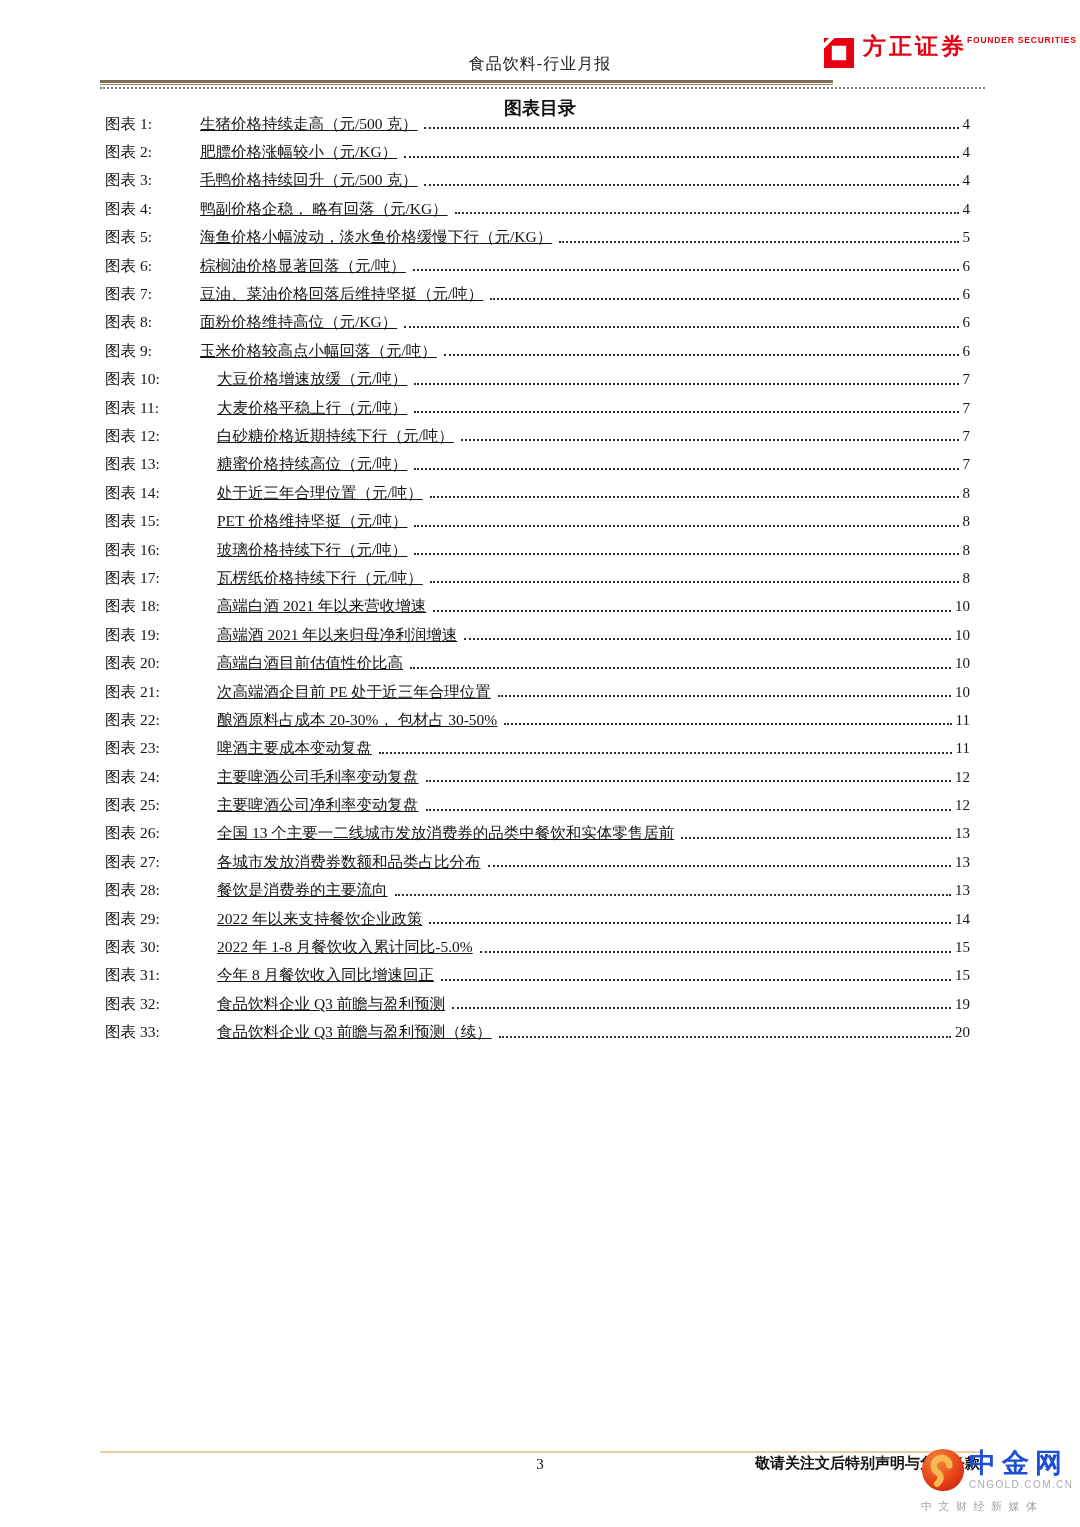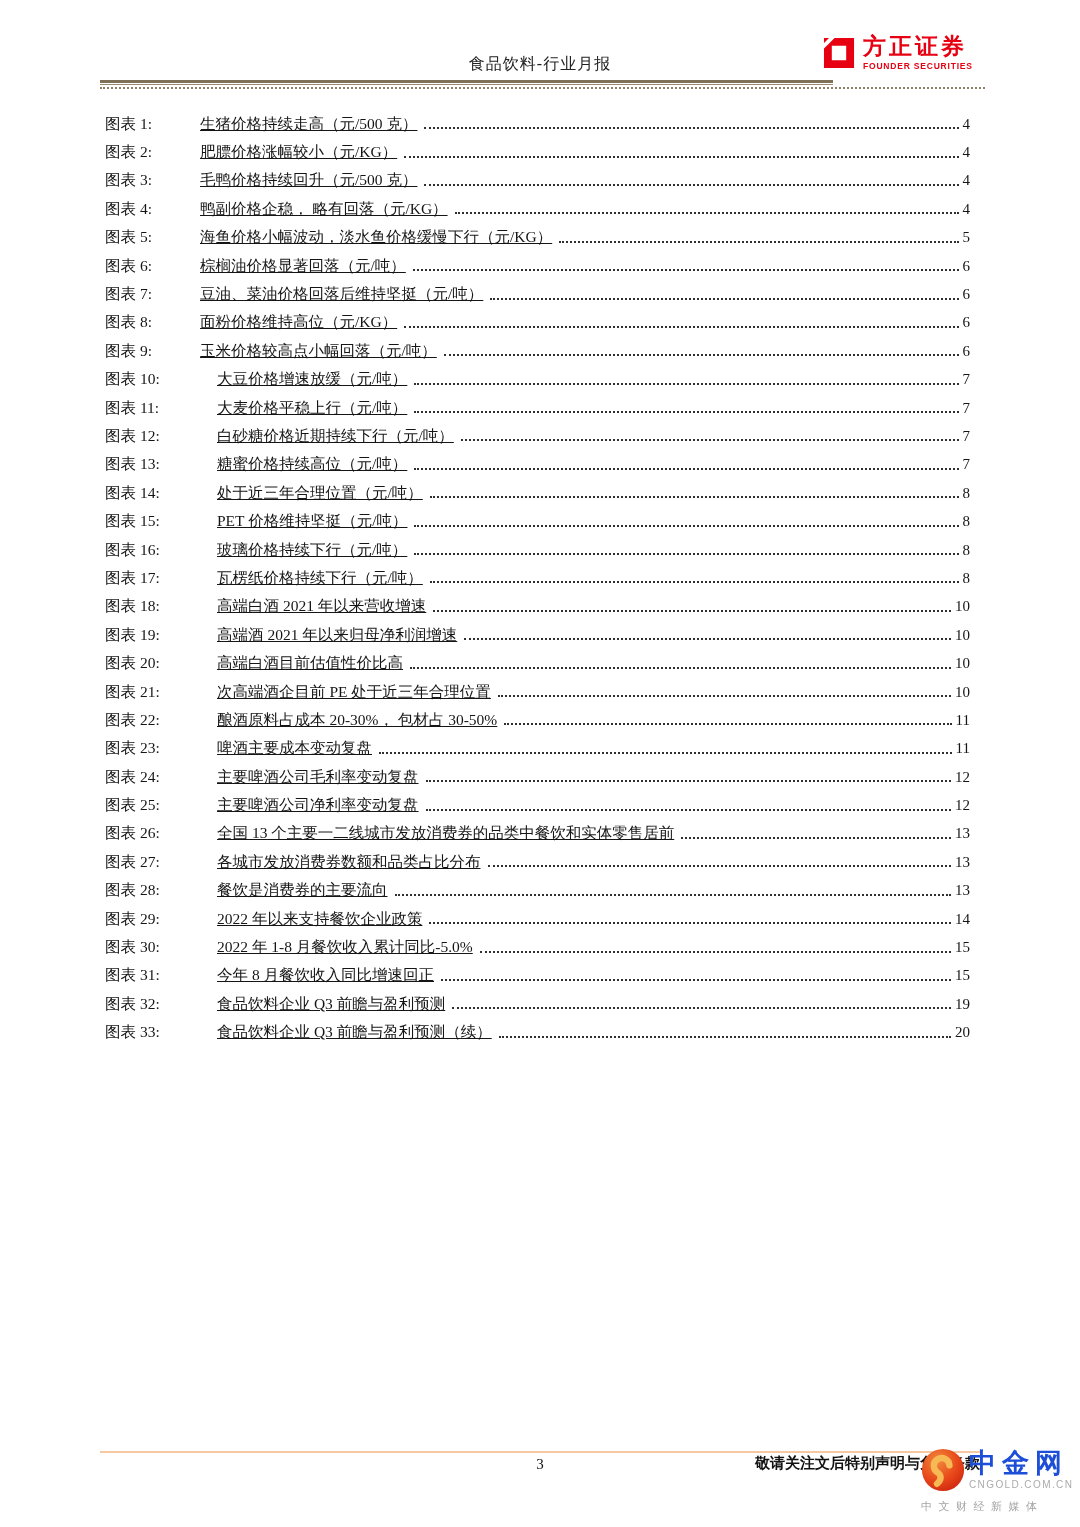--- a/index.html
+++ b/index.html
@@ -5,21 +5,21 @@
   * { margin:0; padding:0; box-sizing:border-box; }
   html,body { background:#ffffff; }
   body { font-family:"Liberation Serif", serif; color:#1a1a1a; }
   .page { position:relative; width:1080px; height:1527px; background:#fff; overflow:hidden; margin:0 auto; }
 
   
   .header-title { position:absolute; top:54px; left:0; width:1080px; text-align:center;
                   font-size:16px; letter-spacing:1px; color:#222; }
   .brand { position:absolute; left:822px; top:33px; display:flex; align-items:flex-start; gap:7px; }
   .brand-icon svg { display:block; }
-  .brand-text { display:flex; flex-direction:column; }
+  .brand-text { display:flex; flex-direction:row; }
   .brand-cn { font-family:"Liberation Sans", sans-serif; font-weight:bold; font-size:23px;
               line-height:26px; letter-spacing:3px; color:#e60012; }
   .brand-en { font-family:"Liberation Sans", sans-serif; font-weight:bold; font-size:8.5px;
               letter-spacing:0.8px; color:#e60012; margin-top:2px; }
   .rule-solid  { position:absolute; left:100px; top:80px; width:733px; height:5px;
                  border-top:3px solid #7e7157; border-bottom:1px solid #9a8d72; }
   .rule-dotted { position:absolute; left:100px; top:86px; width:885px; height:3px;
                  border-bottom:2px dotted #8d8168; }
 
   
@@ -67,20 +67,21 @@
     </span>
     <span class="brand-text">
       <span class="brand-cn">方正证券</span>
       <span class="brand-en">FOUNDER SECURITIES</span>
     </span>
   </div>
 
   <div class="rule-solid"></div>
   <div class="rule-dotted"></div>
 
+  <div class="toc-title">图表目录</div>
   <div class="toc-list">
       <div class="toc-row">
         <span class="toc-label">图表 1:</span>
         <span class="toc-item-title">生猪价格持续走高（元/500 克）</span>
         <span class="toc-leader"></span>
         <span class="toc-page">4</span>
       </div>
       <div class="toc-row">
         <span class="toc-label">图表 2:</span>
         <span class="toc-item-title">肥膘价格涨幅较小（元/KG）</span>

